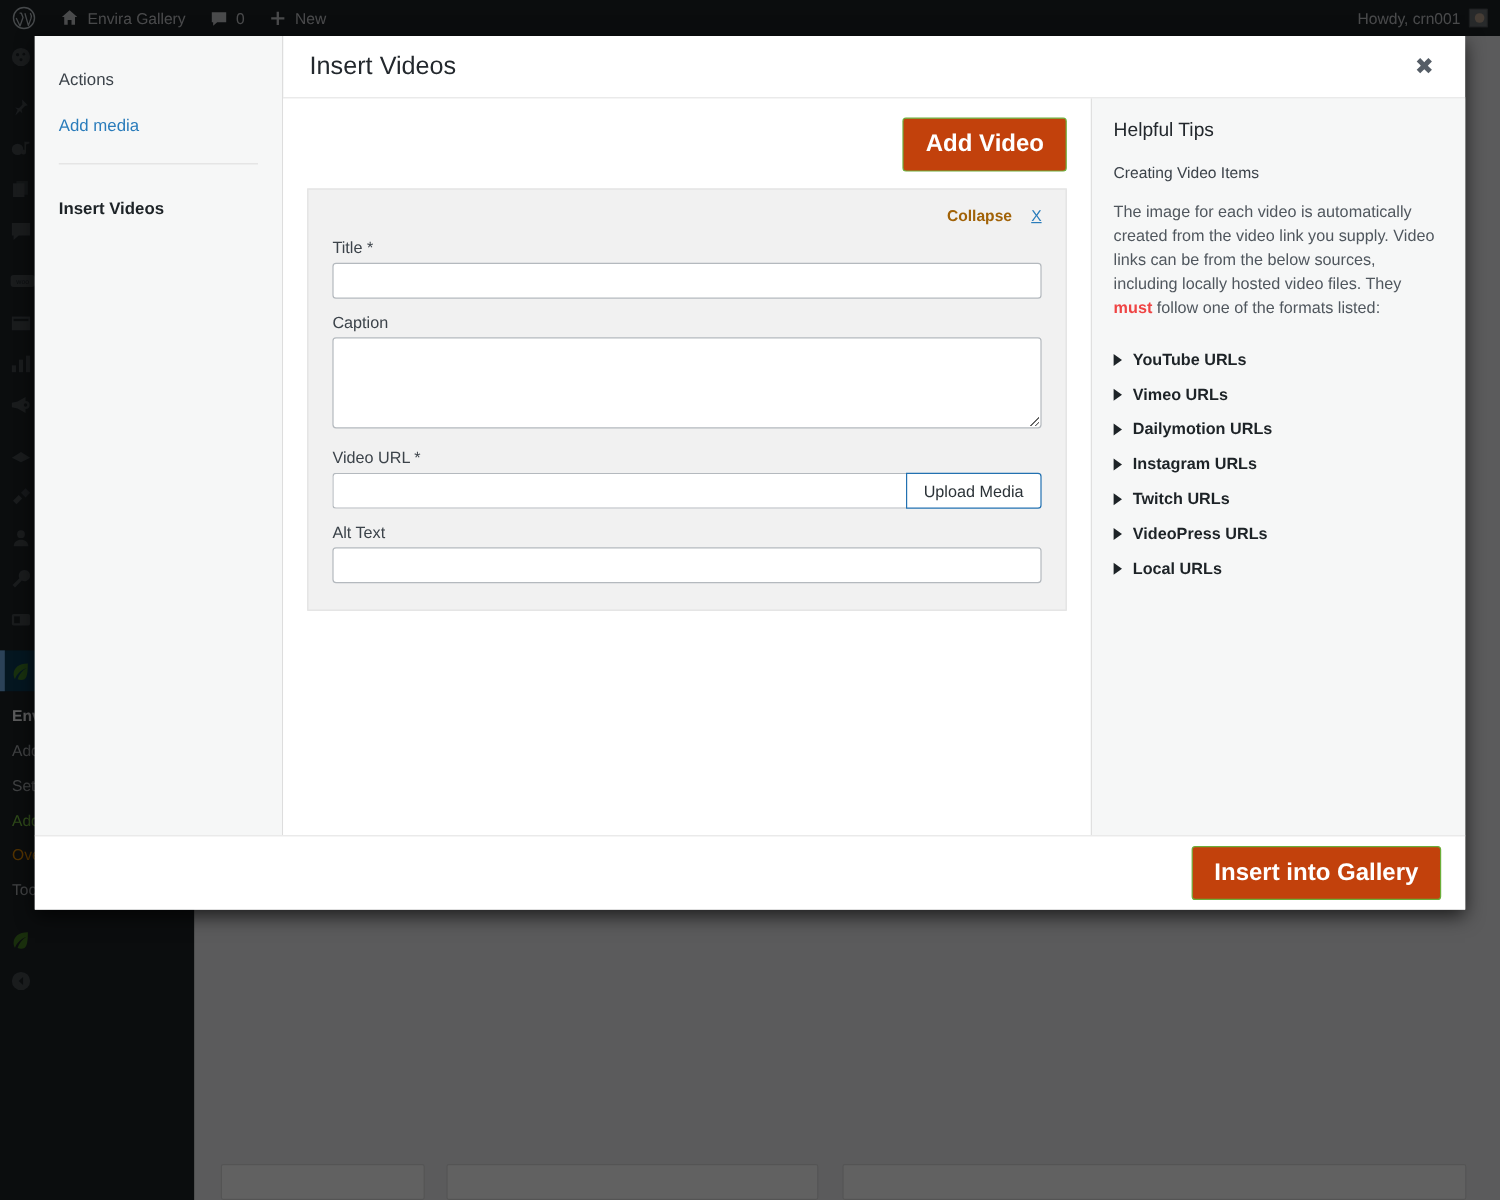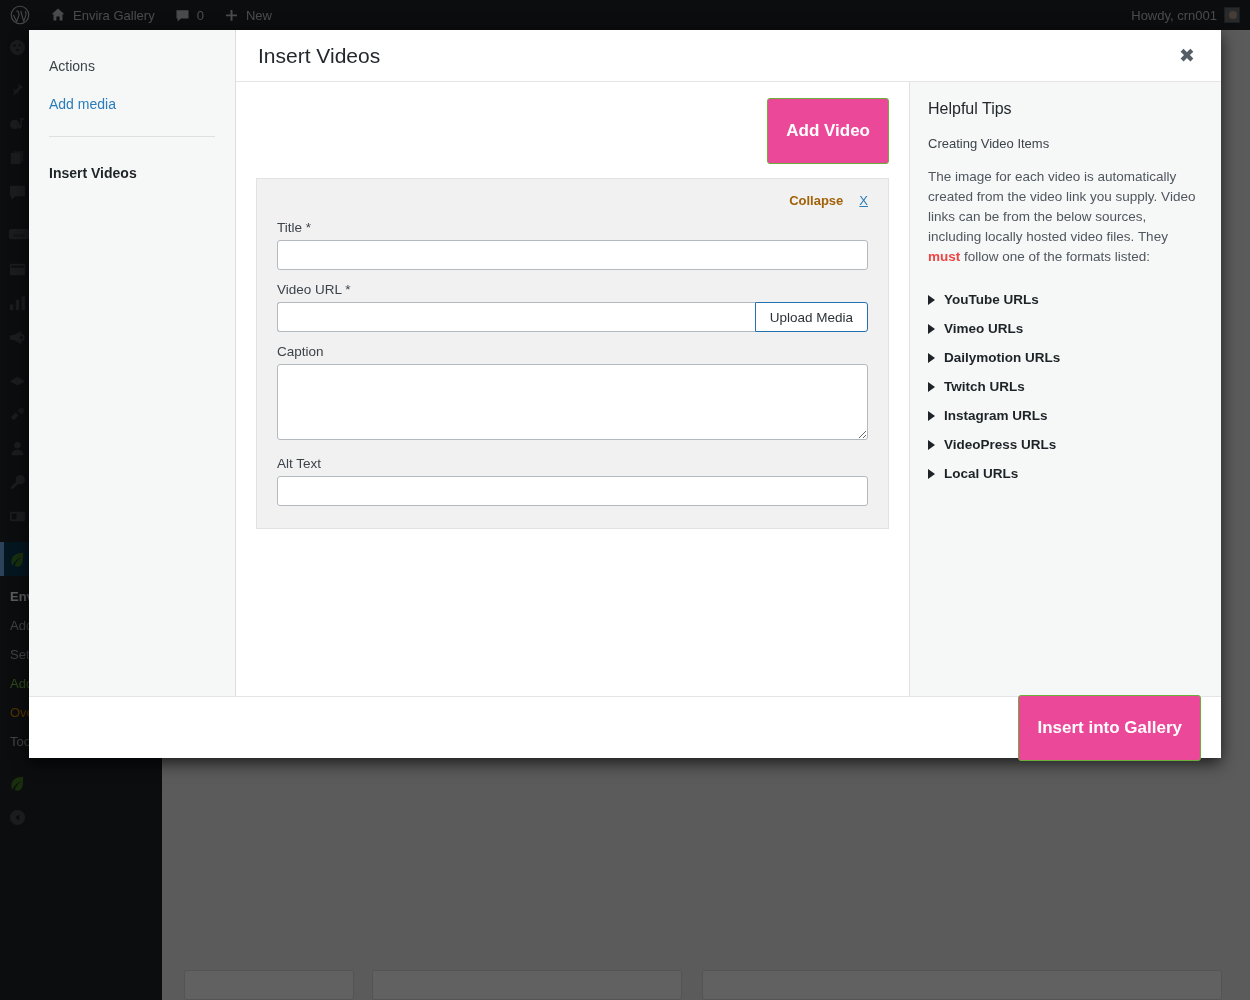--- a/index.html
+++ b/index.html
@@ -141,23 +141,23 @@
     width: 312px; flex: 0 0 312px;
     background: #f6f7f7;
     border-left: 1px solid #e0e0e0;
     padding: 18px 24px 0 18px;
     overflow: auto;
   }
 
   
   .toolbar { display: flex; justify-content: flex-end; padding: 0 0 14px 0; }
   .btn-green {
-    background: #ec4899; border: 1px solid #6cae3a; color: #fff;
-    font-size: 17px; font-weight: bold; border-radius: 3px;
-    padding: 22px 18px; cursor: pointer;
+    background: #c2410c; border: 1px solid #6cae3a; color: #fff;
+    font-size: 20px; font-weight: bold; border-radius: 3px;
+    padding: 10px 18px; cursor: pointer;
     font-family: "Liberation Sans", sans-serif;
   }
 
   
   .video-card {
     background: #f1f1f1; border: 1px solid #e2e2e2;
     padding: 14px 20px 22px 20px;
     max-width: 634px;
   }
   .card-bar {
@@ -420,33 +420,33 @@
               <span class="card-collapse">Collapse</span>
               <span class="card-remove">X</span>
             </div>
 
             <div class="field">
               <label class="field-label">Title *</label>
               <input class="txt" type="text" value="" style="">
             </div>
 
             <div class="field">
+              <label class="field-label">Caption</label>
+              <textarea class="ta" style=""></textarea>
+            </div>
+
+            <div class="field">
               <label class="field-label">Video URL *</label>
               <div class="url-row">
                 <input class="txt" type="text" value="" style="">
                 <button class="btn-upload">Upload Media</button>
               </div>
             </div>
 
             <div class="field">
-              <label class="field-label">Caption</label>
-              <textarea class="ta" style=""></textarea>
-            </div>
-
-            <div class="field">
               <label class="field-label">Alt Text</label>
               <input class="txt" type="text" value="" style="">
             </div>
 
           </div>
         </div>
 
         <div id="pane-tips">
           <h2 class="tips-title">Helpful Tips</h2>
           <p class="tips-sub">Creating Video Items</p>
@@ -460,25 +460,25 @@
             <div class="acc-item">
               <span class="acc-caret"></span>
               <span class="acc-label">Vimeo URLs</span>
             </div>
             <div class="acc-item">
               <span class="acc-caret"></span>
               <span class="acc-label">Dailymotion URLs</span>
             </div>
             <div class="acc-item">
               <span class="acc-caret"></span>
+              <span class="acc-label">Instagram URLs</span>
+            </div>
+            <div class="acc-item">
+              <span class="acc-caret"></span>
               <span class="acc-label">Twitch URLs</span>
-            </div>
-            <div class="acc-item">
-              <span class="acc-caret"></span>
-              <span class="acc-label">Instagram URLs</span>
             </div>
             <div class="acc-item">
               <span class="acc-caret"></span>
               <span class="acc-label">VideoPress URLs</span>
             </div>
             <div class="acc-item">
               <span class="acc-caret"></span>
               <span class="acc-label">Local URLs</span>
             </div>
           </div>

